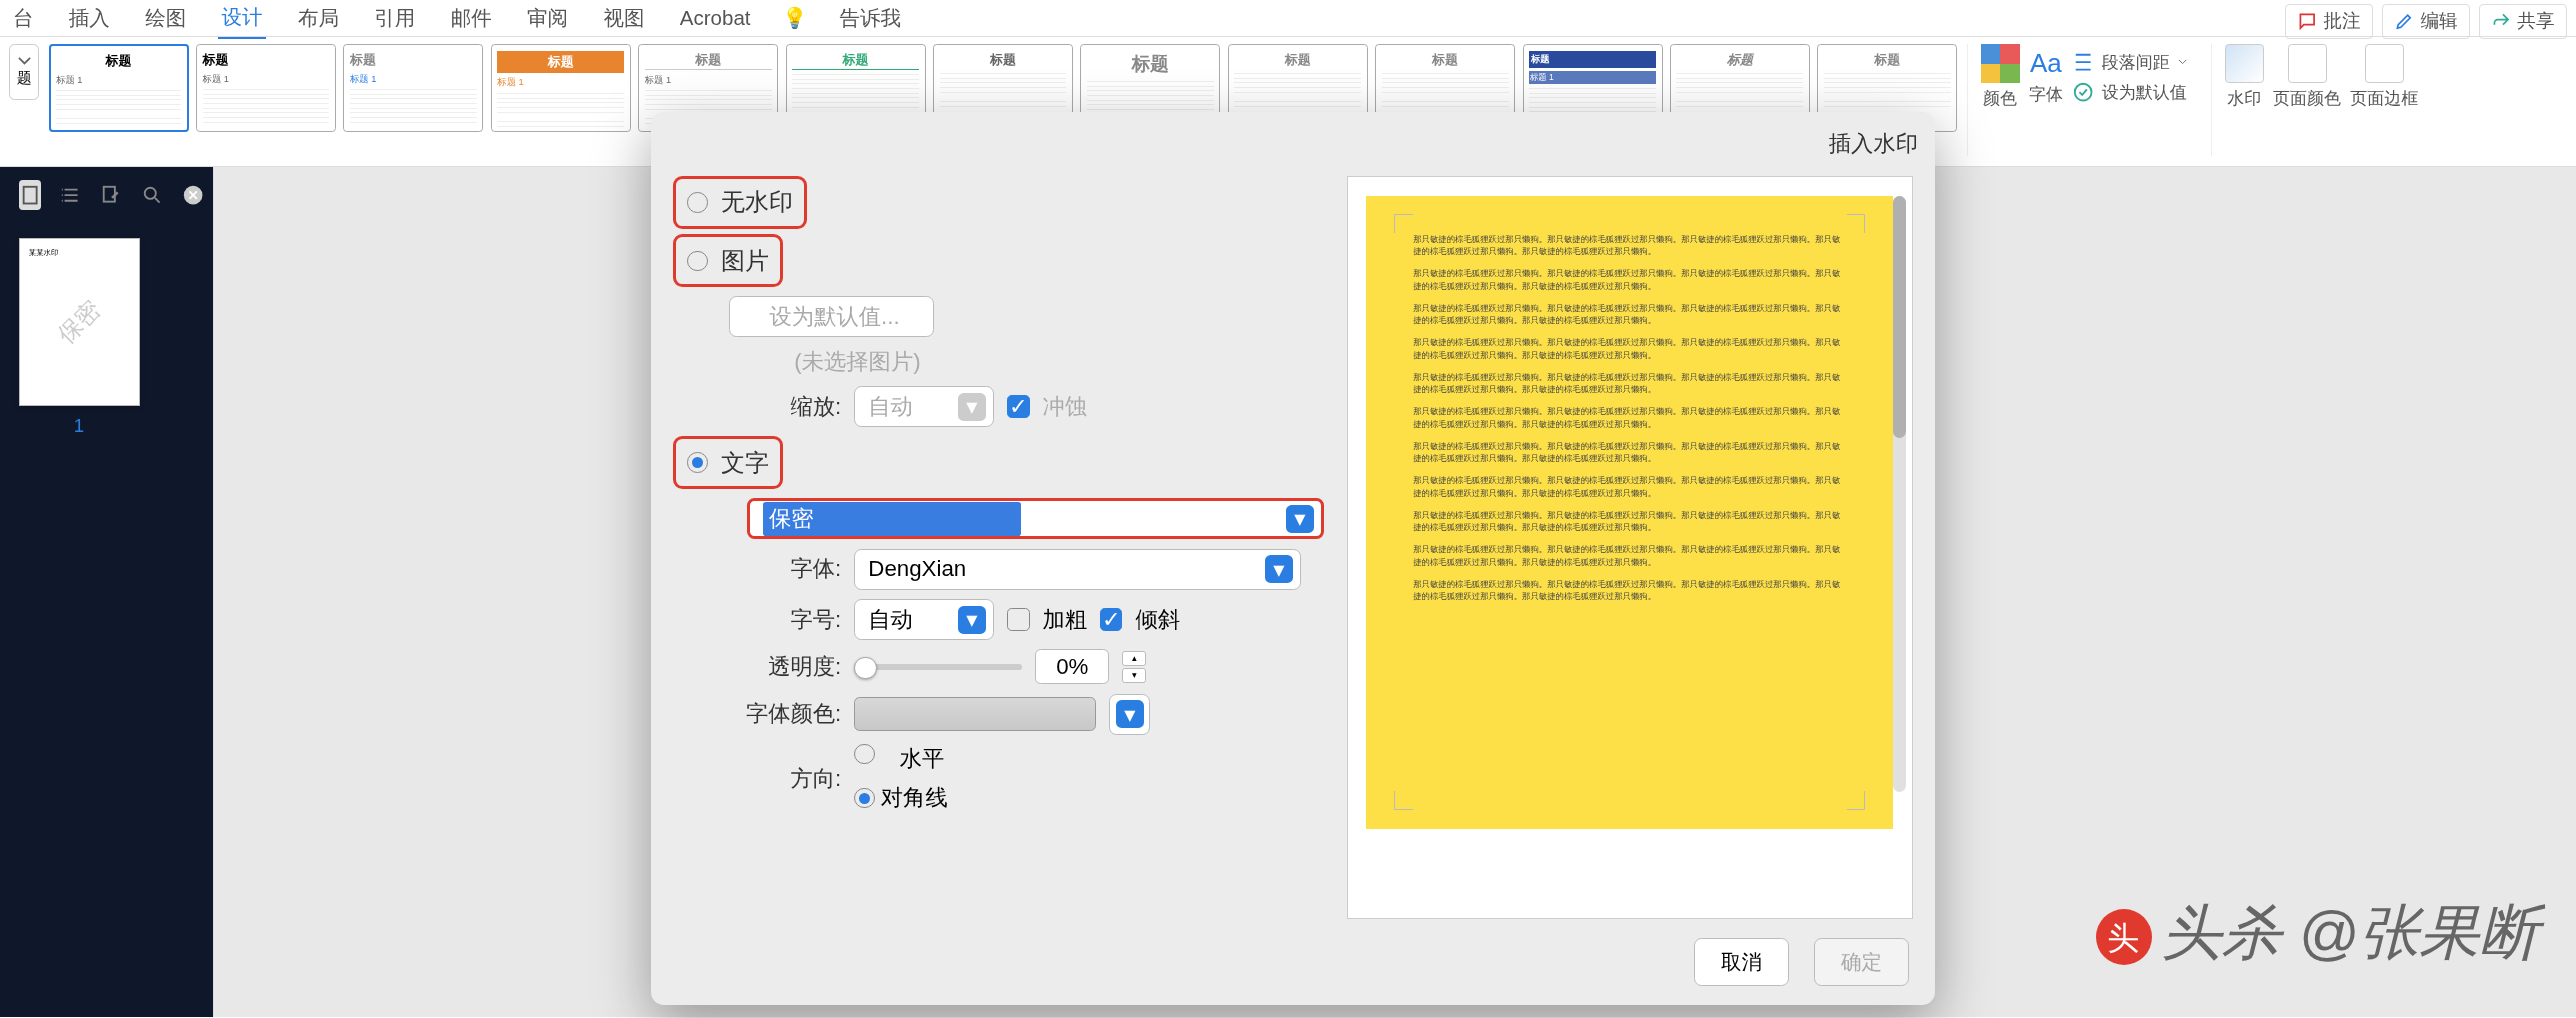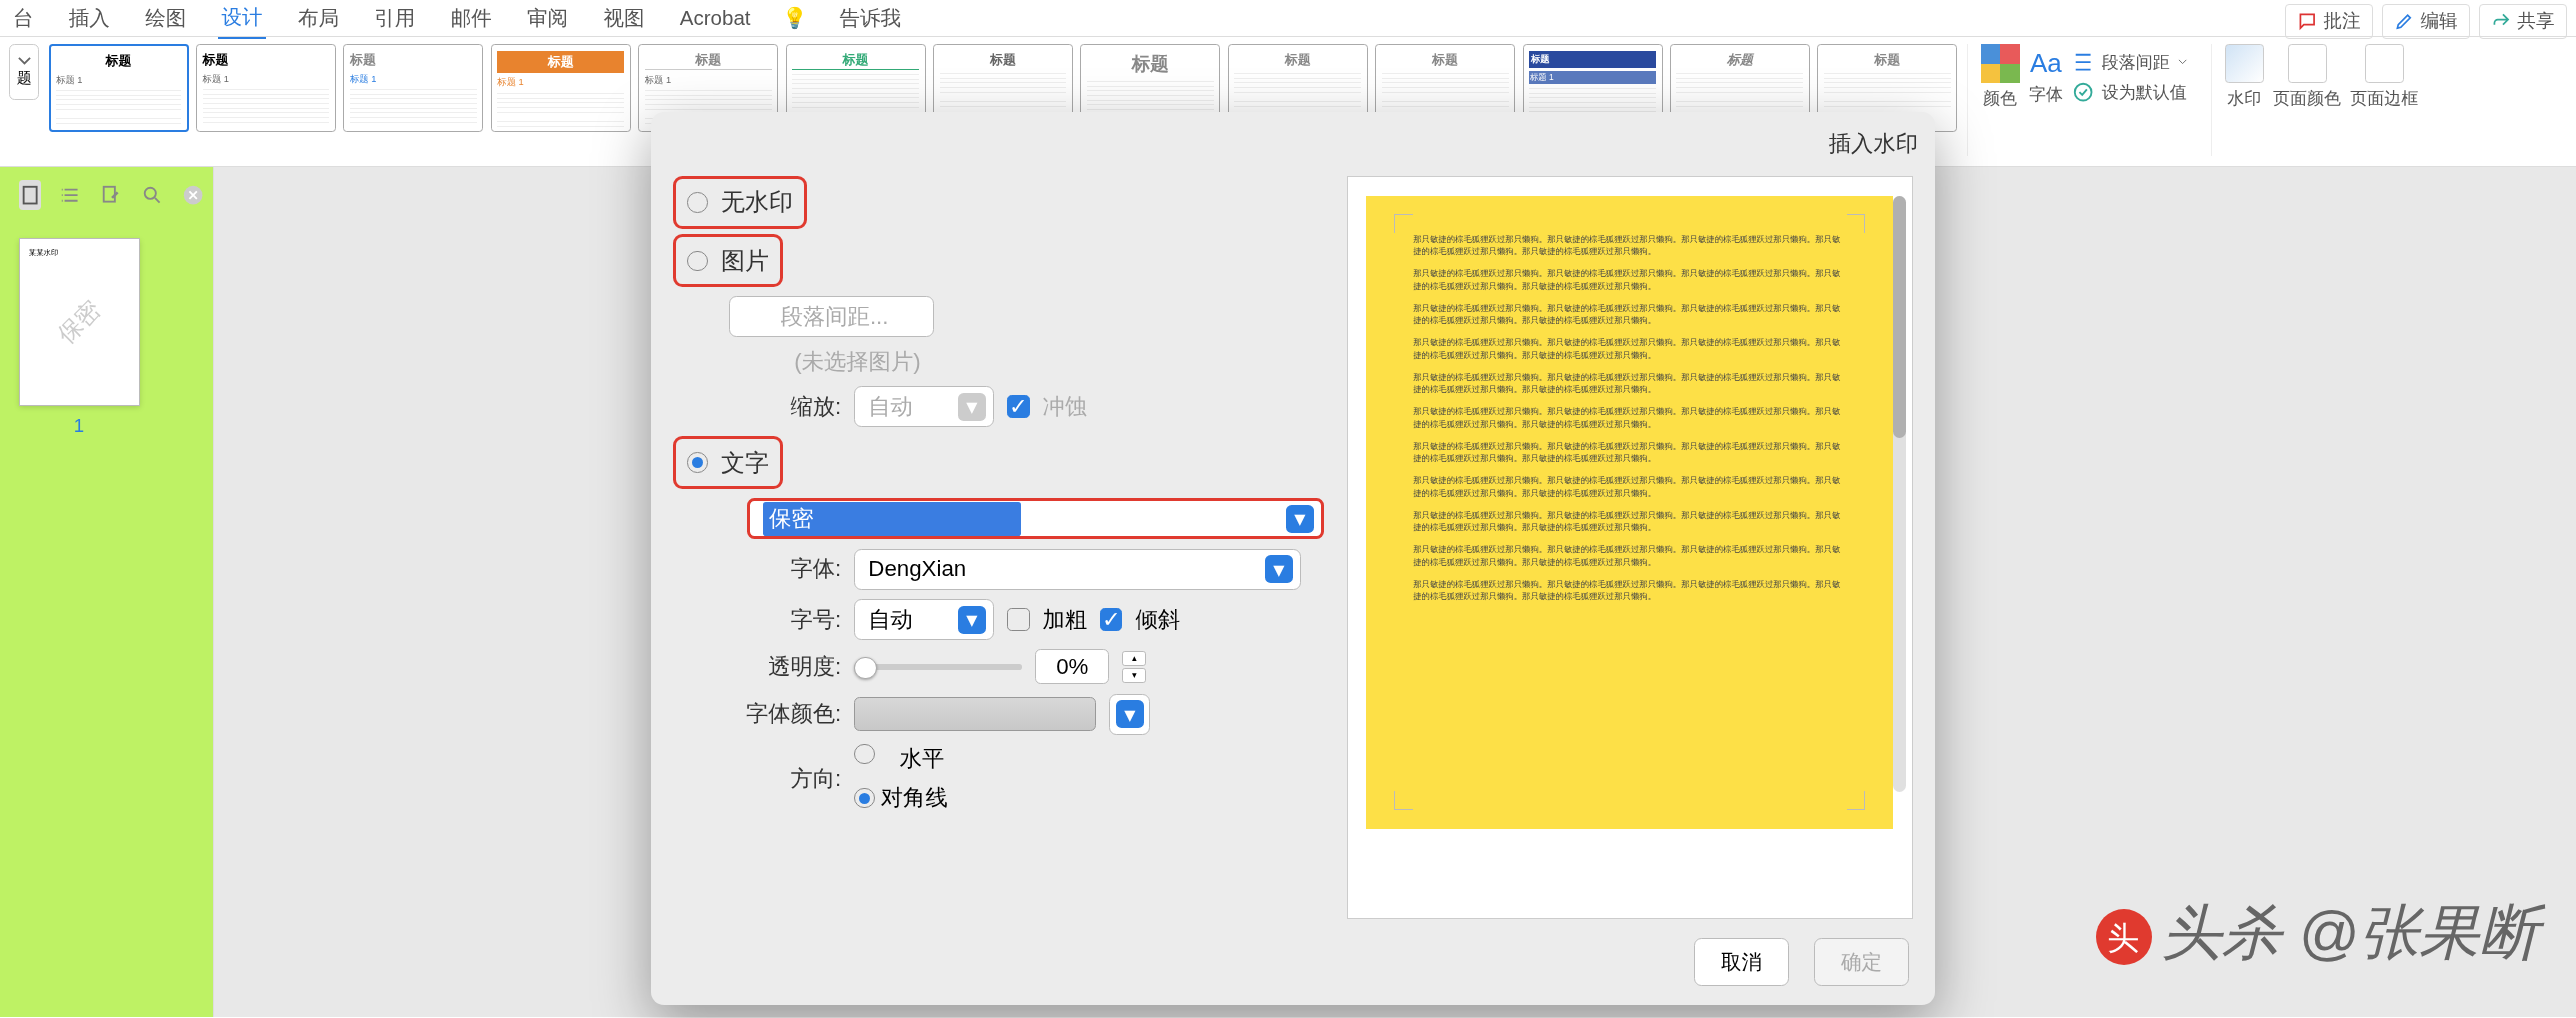--- a/index.html
+++ b/index.html
@@ -28,21 +28,21 @@
 .ribbon-group { display: flex; flex-direction: column; align-items: center; gap: 3.7px; padding: 0 13px; border-left: 0.9px solid #eee; height: 112px; justify-content: space-between; }
 .ribbon-group .stack { display: flex; gap: 9.3px; align-items: center; }
 .ribbon-item { display: flex; flex-direction: column; align-items: center; gap: 3.7px; font-size: 17px; color: #555; cursor: pointer; }
 .ribbon-item .box { width: 39px; height: 39px; border: 0.9px solid #ccc; border-radius: 3.7px; }
 .wm-icon { background: linear-gradient(135deg, #d0e3f5, #fff); border: 1.9px solid #2a7de1; }
 .colors-grid { width: 39px; height: 39px; display: grid; grid-template-columns: 1fr 1fr; grid-template-rows: 1fr 1fr; }
 .colors-grid div:nth-child(1){background:#4a90d9}.colors-grid div:nth-child(2){background:#e85a5a}.colors-grid div:nth-child(3){background:#f5c23e}.colors-grid div:nth-child(4){background:#7ab84f}
 
 
 .doc-area { display: flex; height: calc(100% - 168px); background: #f0f0f0; }
-.left-tools { width: 214px; background: #bef264; border-right: 0.9px solid #ddd; }
+.left-tools { width: 214px; background: #0f172a; border-right: 0.9px solid #ddd; }
 .left-toolbar { display: flex; gap: 18.6px; padding: 13px 18.6px; align-items: center; }
 .left-toolbar .tool { width: 30px; height: 30px; display: flex; align-items: center; justify-content: center; color: #666; cursor: pointer; }
 .left-toolbar .tool.active { background: #ddd; border-radius: 3.7px; }
 .thumb-panel { width: 158px; padding: 15px; }
 .page-thumb { width: 121px; height: 168px; background: #fff; border: 0.9px solid #bbb; box-shadow: 0 1.9px 5.6px rgba(0,0,0,.15); margin: 0 auto; position: relative; padding: 9.3px; }
 .page-thumb .wm { position: absolute; top: 50%; left: 50%; transform: translate(-50%,-50%) rotate(-45deg); color: #ccc; font-size: 24px; }
 .page-thumb .tt { font-size: 7.4px; }
 .page-num { text-align: center; color: #2a7de1; margin-top: 9.3px; font-size: 18.6px; }
 
 .canvas { flex: 1; background: #e8e8e8; }
@@ -312,21 +312,21 @@
       <div class="radio-row boxed">
         <span class="radio"></span>
           <span>无水印</span>
       </div>
       <div class="radio-row boxed">
         <span class="radio"></span>
           <span>图片</span>
       </div>
       <div class="form-row disabled">
         <div class="select grey" style="width:205px;justify-content:center">
-            <span>段落间距...</span>
+            <span>设为默认值...</span>
           </div>
       </div>
       <div class="form-row disabled">
           <span style="margin-left:65px">(未选择图片)</span>
         </div>
       <div class="form-row disabled">
         <span class="lab">缩放:</span>
         <div class="select grey sm">
             <span class="val">自动</span>
             <span class="chev">▾</span>

